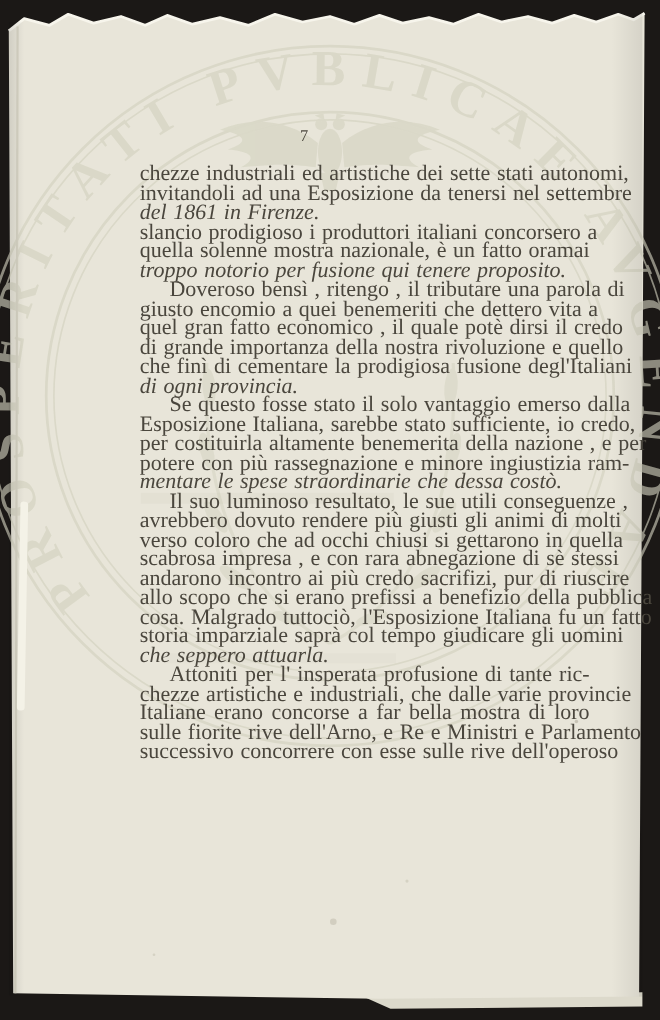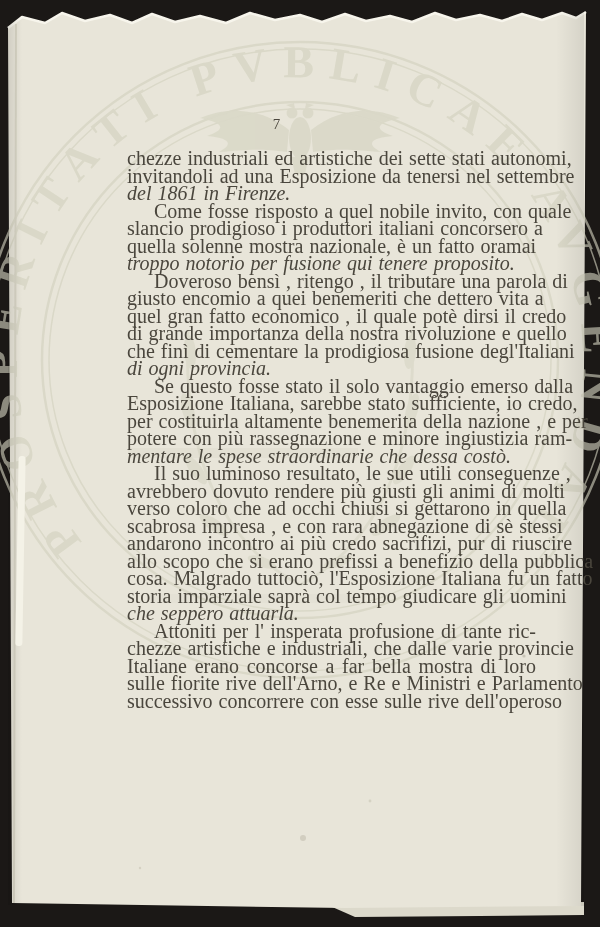--- a/index.html
+++ b/index.html
@@ -132,21 +132,20 @@
 
   <div id="page-number">7</div>
 
   <div id="text-block">
       <div class="paragraph">
         <div class="line">chezze industriali ed artistiche dei sette stati autonomi,</div>
         <div class="line">invitandoli ad una Esposizione da tenersi nel settembre</div>
         <div class="line para-last">del 1861 in Firenze.</div>
       </div>
       <div class="paragraph">
-        <div class="line indent">Come fosse risposto a quel nobile invito, con quale</div>
         <div class="line">slancio prodigioso i produttori italiani concorsero a</div>
         <div class="line">quella solenne mostra nazionale, è un fatto oramai</div>
         <div class="line para-last">troppo notorio per fusione qui tenere proposito.</div>
       </div>
       <div class="paragraph">
         <div class="line indent">Doveroso bensì , ritengo , il tributare una parola di</div>
         <div class="line">giusto encomio a quei benemeriti che dettero vita a</div>
         <div class="line">quel gran fatto economico , il quale potè dirsi il credo</div>
         <div class="line">di grande importanza della nostra rivoluzione e quello</div>
         <div class="line">che finì di cementare la prodigiosa fusione degl'Italiani</div>

